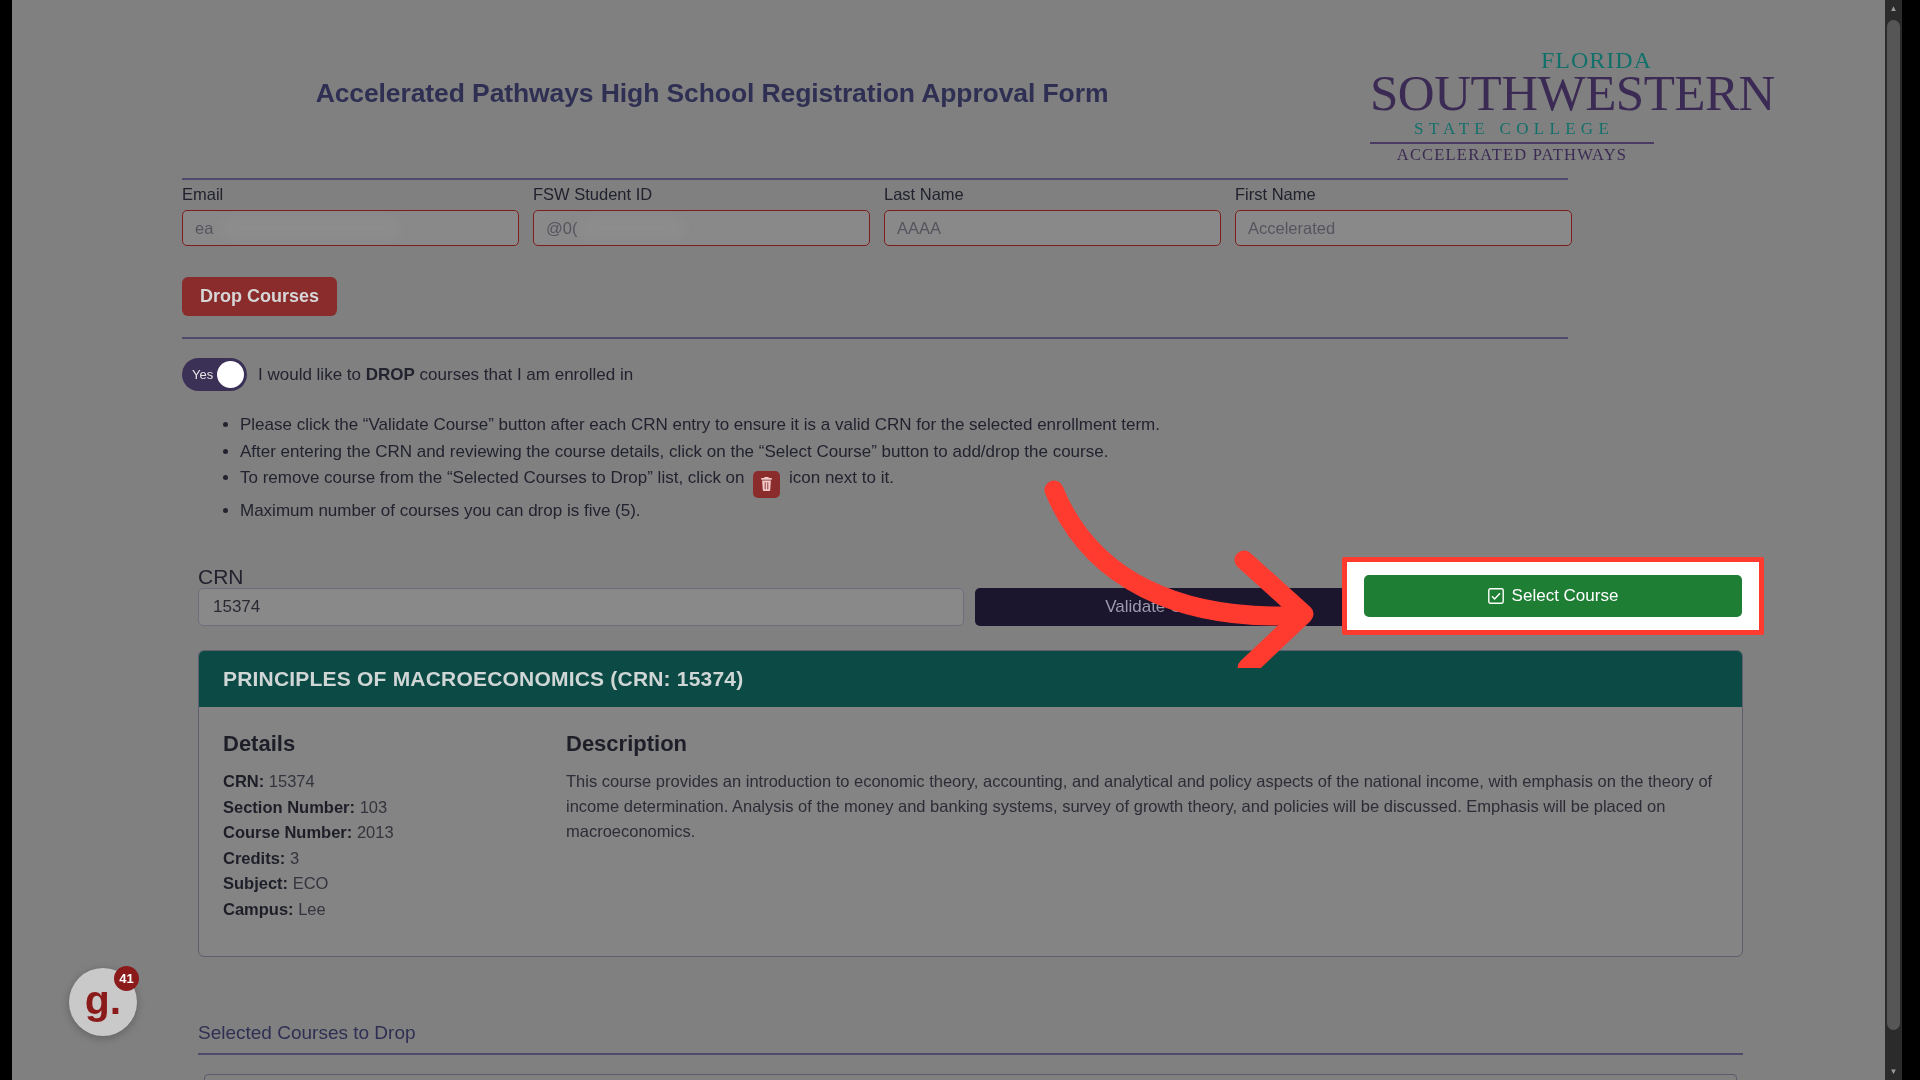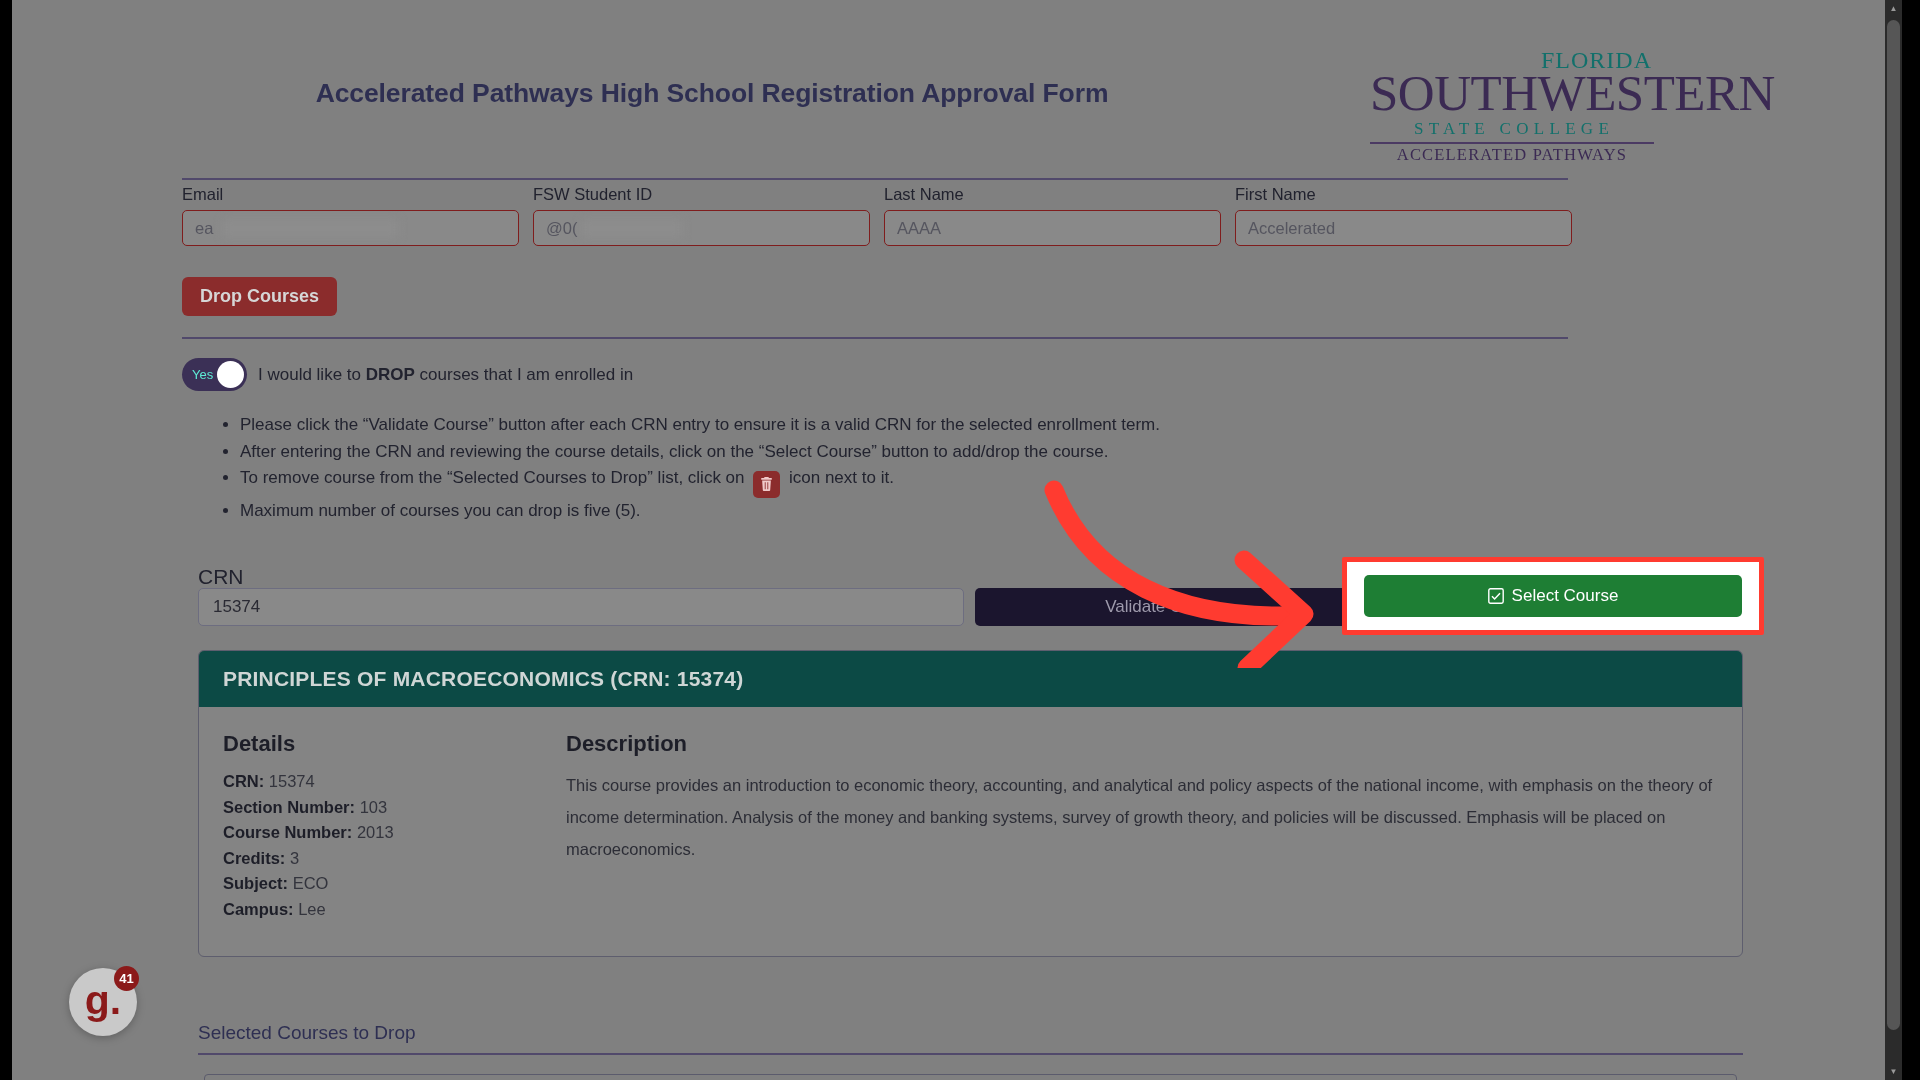--- a/index.html
+++ b/index.html
@@ -185,21 +185,21 @@
     width: 65px; height: 33px;
     background: #3b3056;
     border-radius: 17px;
     cursor: pointer;
     display: flex; align-items: center;
   }
   .toggle .t-text {
     position: absolute;
     left: 10px;
     font-size: 13px;
-    color: #5eead4;
+    color: #e5e5e5;
   }
   .toggle .knob {
     position: absolute;
     right: 3px;
     width: 27px; height: 27px;
     background: #fff;
     border-radius: 50%;
   }
   .toggle-label {
     font-size: 17px;
@@ -324,21 +324,21 @@
   }
   .detail-line {
     font-size: 16.5px;
     color: #33343d;
     line-height: 25.5px;
   }
   .detail-line b { color: #1d1e28; }
   .desc-text {
     font-size: 16.5px;
     color: #2c2d36;
-    line-height: 32px;
+    line-height: 25px;
     margin: 0;
   }
 
   
   .sel-head {
     position: absolute;
     left: 186px; top: 1022px;
     font-size: 19px;
     color: #2e2f52;
     font-weight: 400;

